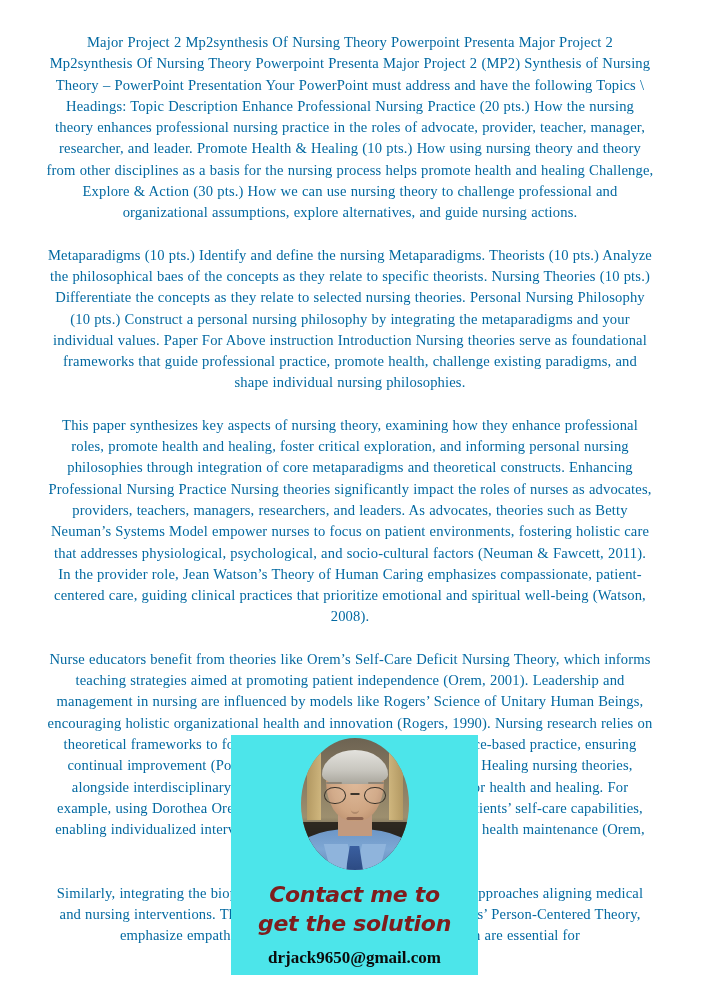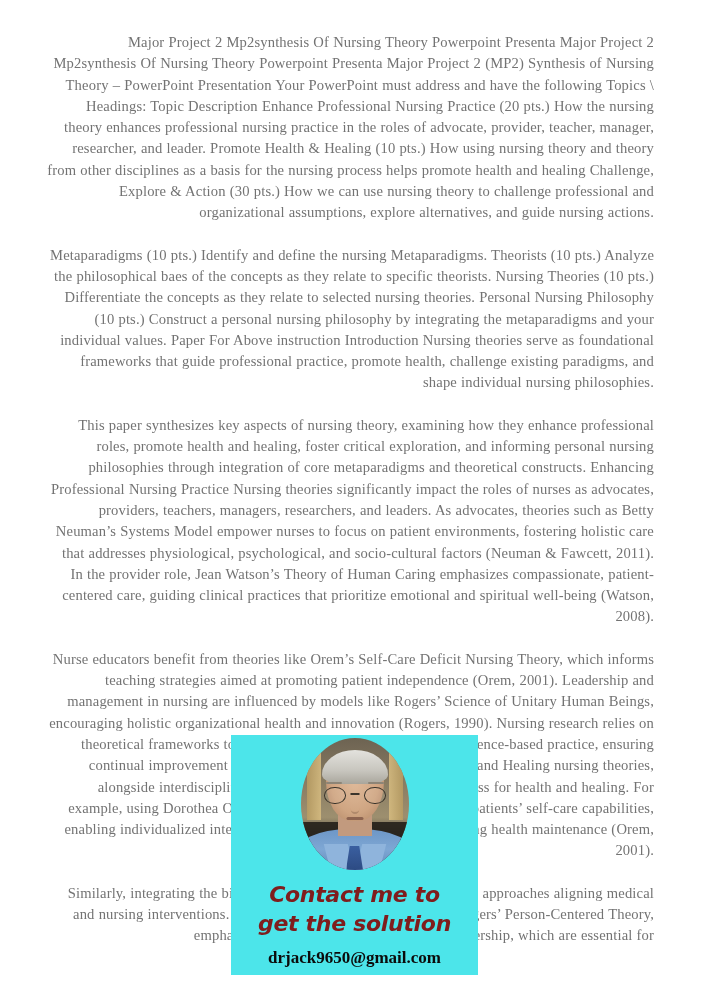--- a/index.html
+++ b/index.html
@@ -28,23 +28,23 @@
   #doc-body {
     position: absolute;
     left: 46px;
     top: 32px;
     width: 608px;
   }
 
   .para {
     font-size: 14.6px;
     line-height: 21.3px;
-    text-align: right;
+    text-align: center;
     margin: 0 0 21px 0;
-    color: #737373;
+    color: #0369a1;
     letter-spacing: 0.01em;
     word-spacing: 0.02em;
   }
 
   .para:last-child { margin-bottom: 0; }
 
   
   #promo-overlay {
     position: absolute;
     left: 231px;

